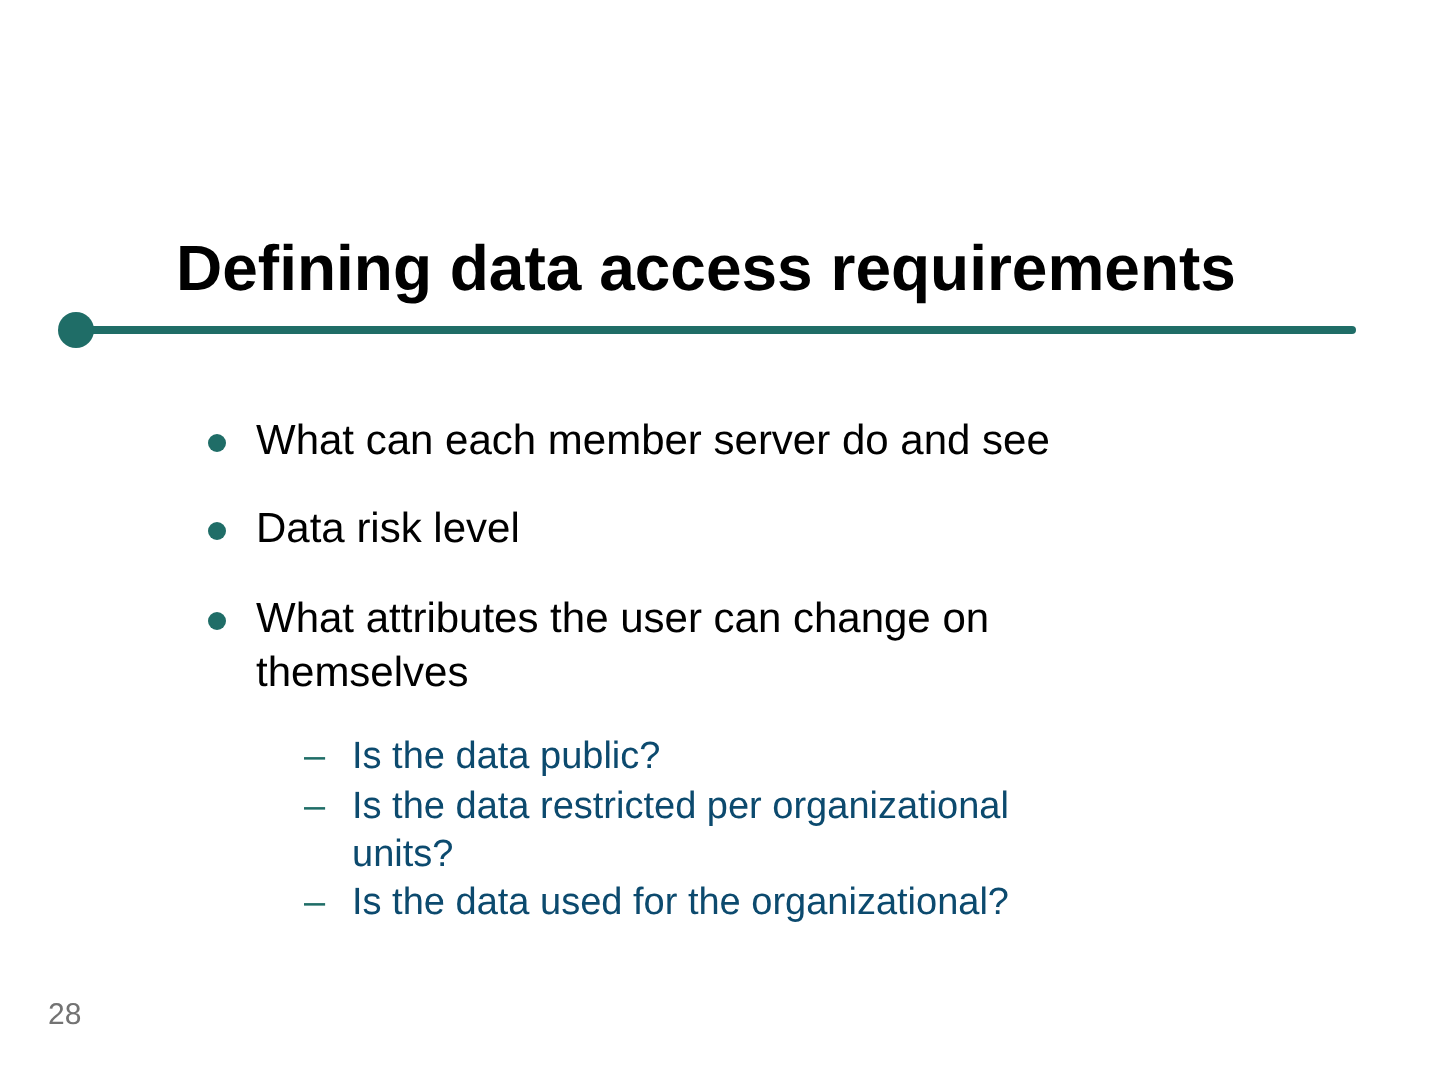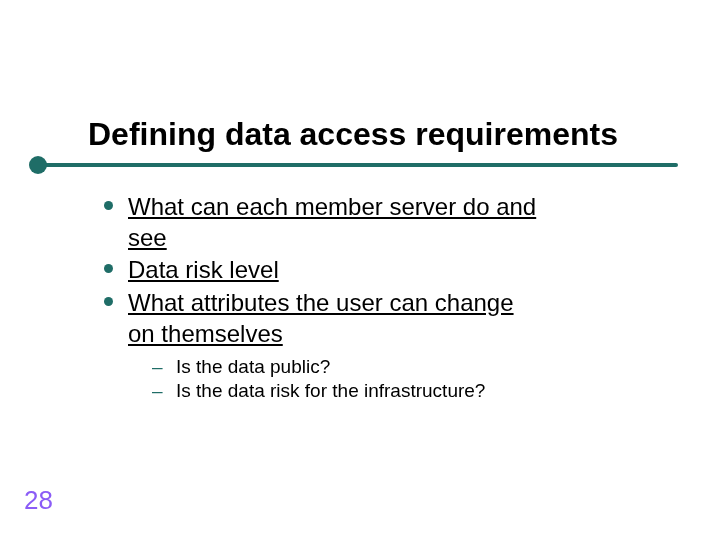--- a/index.html
+++ b/index.html
@@ -43,76 +43,76 @@
     left:100px;top:190px;
     right:30px;
   }
   .bullets{
     margin:0;padding:0;
     list-style:none;
   }
   .bullets>li{
     position:relative;
     padding-left:28px;
-    font-size:24px;
+    font-size:21px;
     color:#000;
     line-height:1.3;
-    margin:1px 0;
-    text-decoration:underline;
+    margin:17px 0;
   }
   .bullets>li::before{
     content:"";
     position:absolute;
     left:4px;top:10px;
     width:9px;height:9px;
     border-radius:50%;
     background:#1f6d67;
   }
   .subbullets{
     margin:6px 0 0 0;padding:0;
     list-style:none;
   }
   .subbullets>li{
     position:relative;
     padding-left:24px;
     margin-left:52px;
     font-size:19px;
-    color:#000000;
+    color:#0c4a6e;
     line-height:1.28;
   }
   .subbullets>li::before{
     content:"–";
     position:absolute;
     left:0;top:0;
     color:#1f6d67;
     font-size:19px;
   }
   .pagenum{
     position:absolute;
     left:24px;bottom:24px;
-    font-size:26px;
-    color:#8b5cf6;
+    font-size:15px;
+    color:#737373;
     font-weight:normal;
   }
 </style>
 </head>
 <body>
 
 <div class="slide">
 
   <div class="title">Defining data access requirements</div>
 
   <div class="rule"></div>
 
   <div class="body-area">
     <ul class="bullets">
       <li>What can each member server do and see</li>
       <li>Data risk level</li>
       <li>What attributes the user can change on  themselves</li>
     </ul>
     <ul class="subbullets">
       <li>Is the data public?</li>
-      <li>Is the data risk for the infrastructure?</li>
+      <li>Is the data restricted per organizational units?</li>
+      <li>Is the data used for the organizational?</li>
     </ul>
   </div>
 
   <div class="pagenum">28</div>
 </div>
 
 </body></html>

